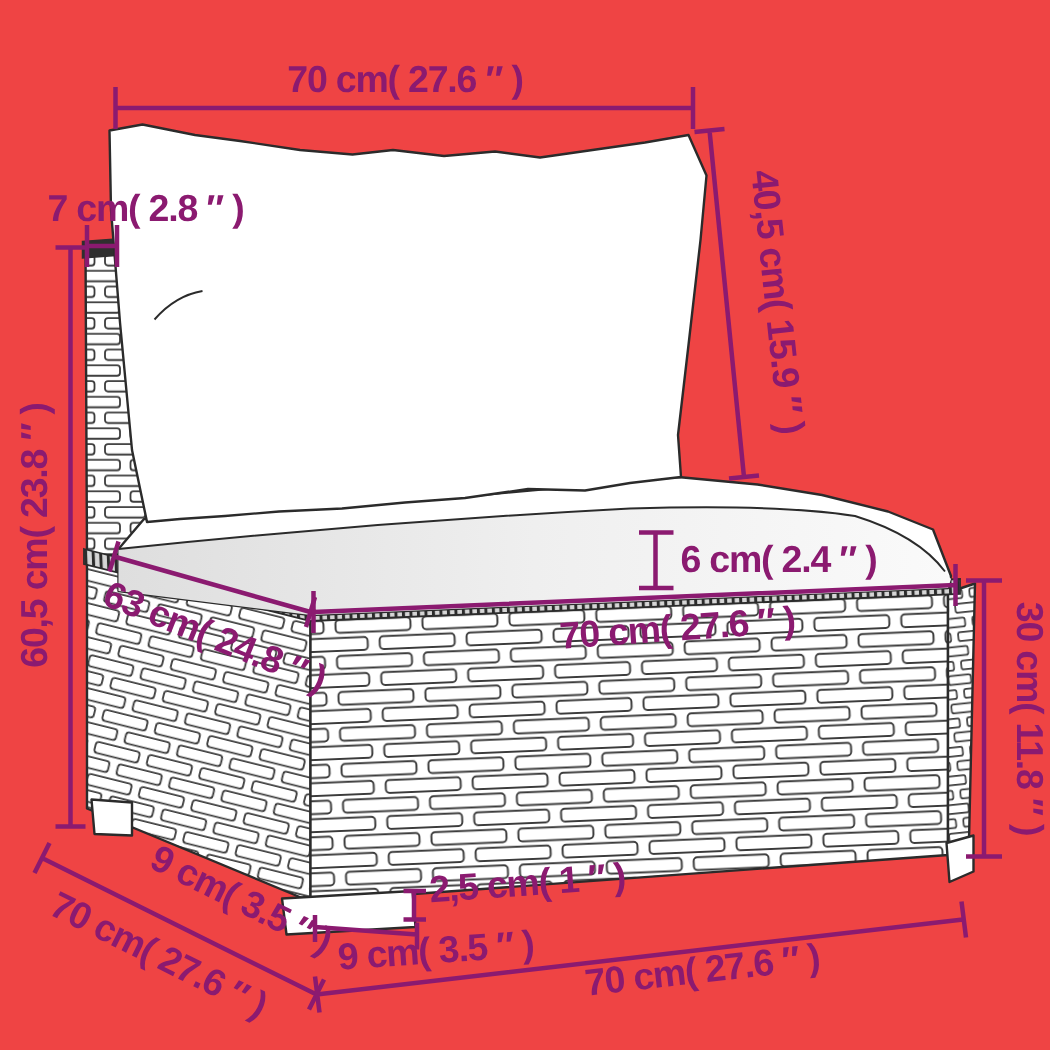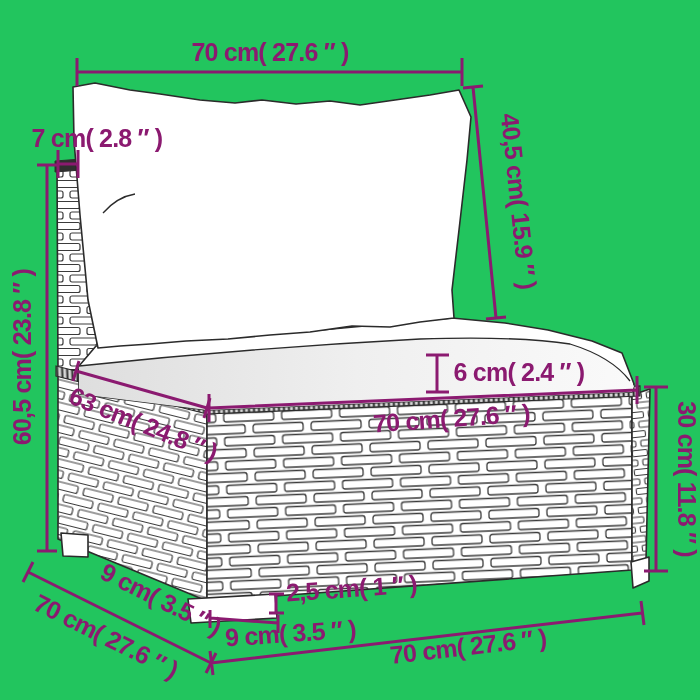--- a/index.html
+++ b/index.html
@@ -1,16 +1,16 @@
 <!DOCTYPE html>
 <html><head>
 <meta charset="utf-8">
 <style>
   html,body{margin:0;padding:0;background:#ffffff;}
-  #stage{position:relative;width:700px;height:700px;background:#22c55e;overflow:hidden;}
+  #stage{position:relative;width:700px;height:700px;background:#ef4444;overflow:hidden;}
   svg{display:block;}
   .dim-label{
     font-family:"Liberation Sans","DejaVu Sans",sans-serif;
     font-weight:bold;
     font-size:25px;
     letter-spacing:-0.8px;
     fill:#8B1A70;
   }
   .dim-line{stroke:#8B1A70;stroke-width:3;fill:none;stroke-linecap:butt;}
   .art{stroke:#2b2b2b;stroke-width:1.6;stroke-linejoin:round;stroke-linecap:round;}

